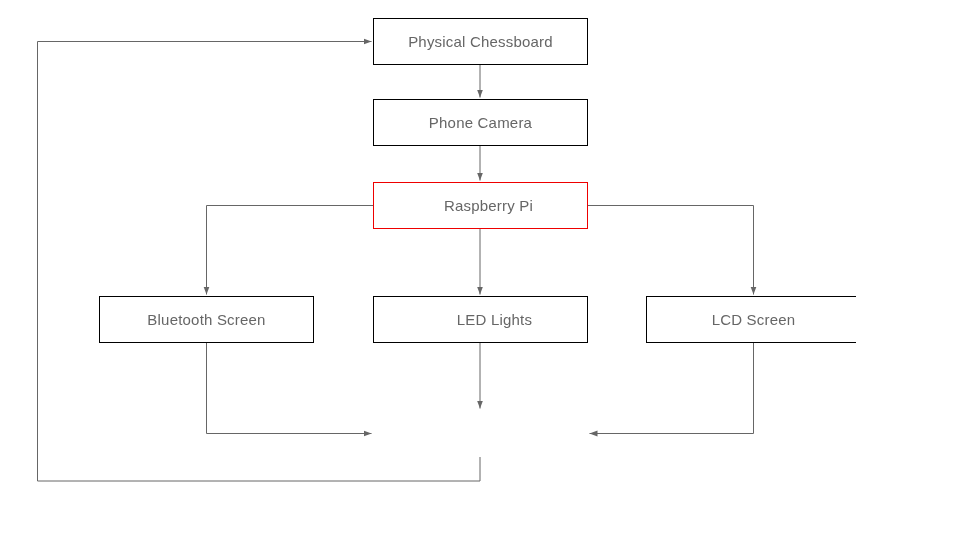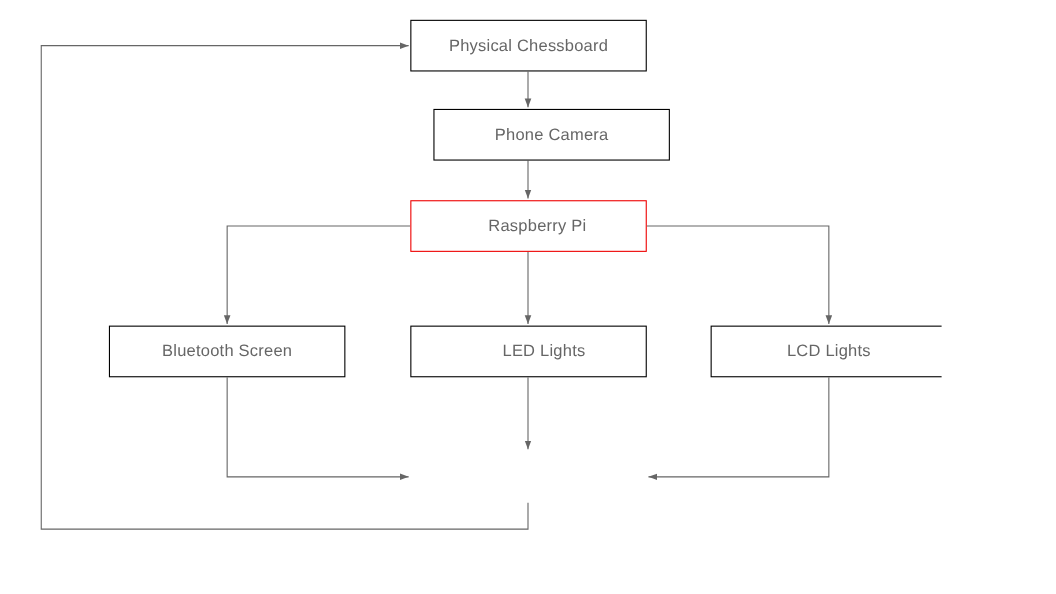--- a/index.html
+++ b/index.html
@@ -44,21 +44,21 @@
     padding-left: 16px;
   }
   .node-label {
     color: #666666;
     font-size: 15px;
     letter-spacing: 0.2px;
     white-space: nowrap;
   }
   
   .n-physical-chessboard { left: 373px; top: 18px; }
-  .n-phone-camera        { left: 394px; top: 99px; }
+  .n-phone-camera        { left: 373px; top: 99px; }
   .n-raspberry-pi        { left: 373px; top: 182px; }
   .n-bluetooth-speaker   { left: 99px;  top: 296px; }
   .n-led-lights          { left: 373px; top: 296px; padding-left: 28px; }
   .n-lcd-screen          { left: 646px; top: 296px; }
   .n-players             { left: 373px; top: 410px; }
 </style>
 </head>
 <body>
 
 <div class="canvas">
@@ -103,17 +103,17 @@
 
   <div class="node n-bluetooth-speaker">
     <span class="node-label">Bluetooth Screen</span>
   </div>
 
   <div class="node n-led-lights">
     <span class="node-label">LED Lights</span>
   </div>
 
   <div class="node n-lcd-screen">
-    <span class="node-label">LCD Lights</span>
+    <span class="node-label">LCD Screen</span>
   </div>
 
 
 </div>
 
 </body></html>

